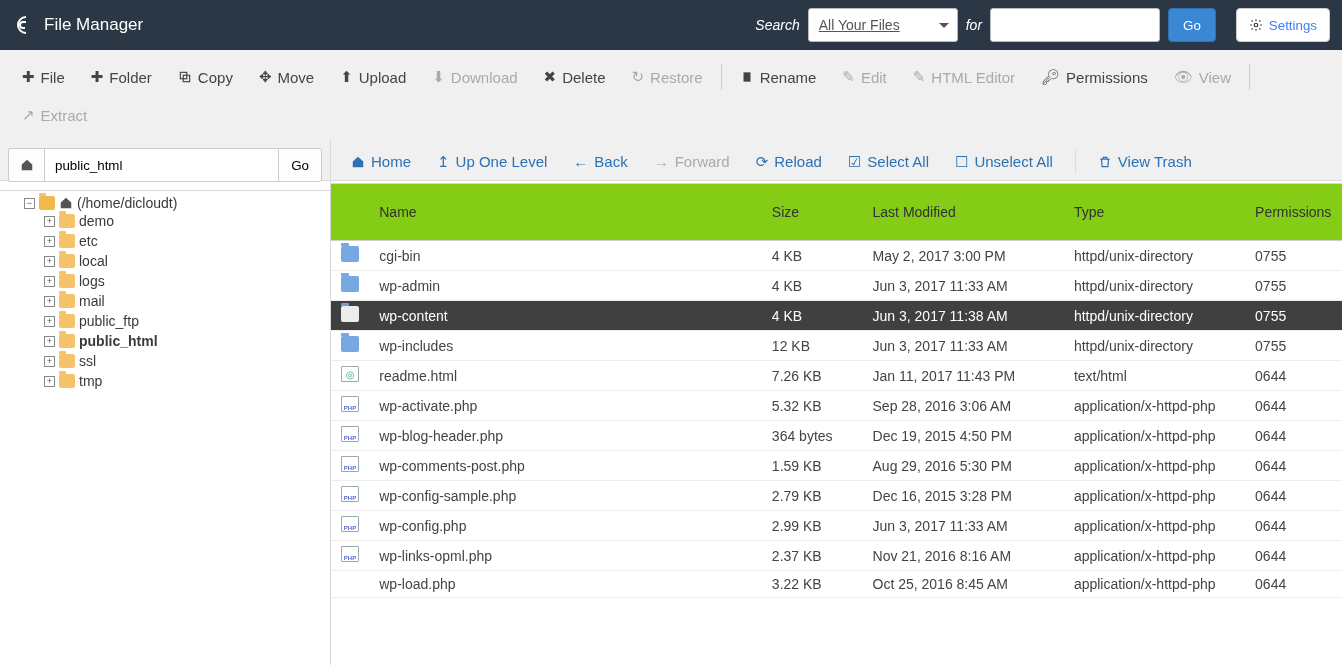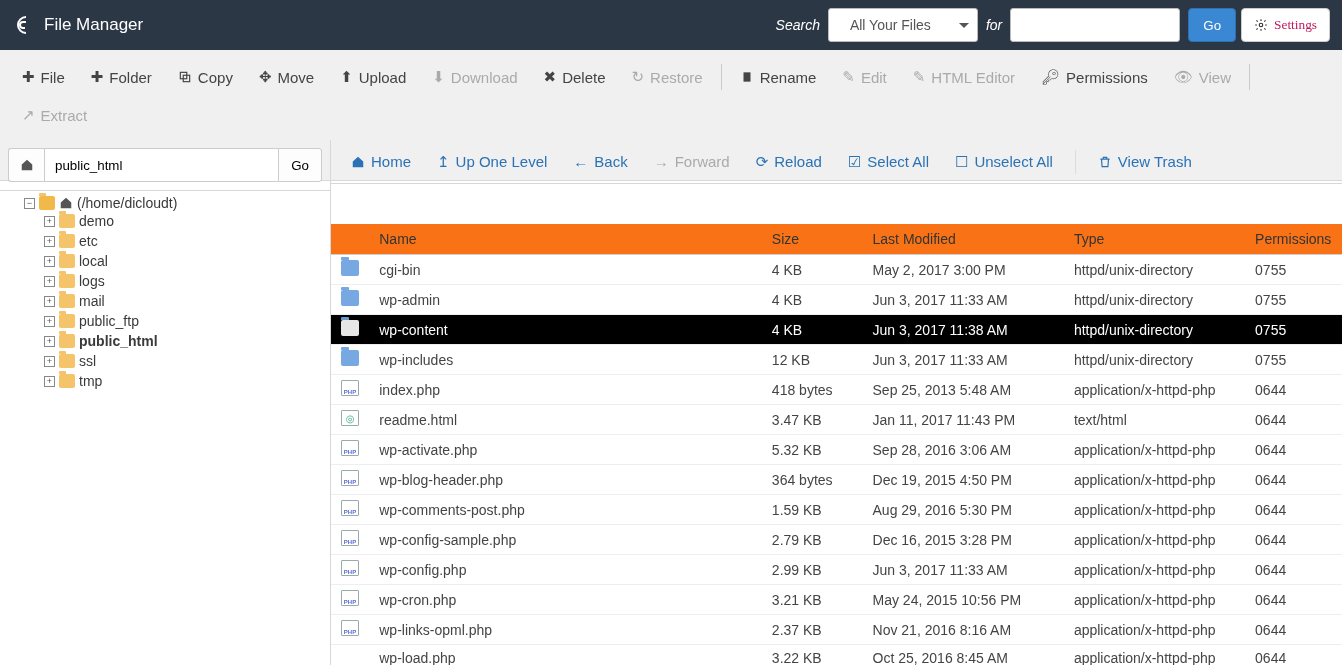--- a/index.html
+++ b/index.html
@@ -5,25 +5,25 @@
 * { box-sizing: border-box; margin: 0; padding: 0; }
 body { font-family: -apple-system, "Segoe UI", Helvetica, Arial, sans-serif; font-size: 14px; color: #3a3a3a; background: #fff; width: 1342px; height: 665px; overflow: hidden; }
 
 
 .header { height: 50px; background: #2c3746; display: flex; align-items: center; padding: 0 12px; color: #fff; }
 .header .brand { display: flex; align-items: center; gap: 8px; font-size: 17px; font-weight: 400; }
 .header .brand svg { width: 24px; height: 24px; }
 .header .spacer { flex: 1; }
 .search-area { display: flex; align-items: center; gap: 8px; color: #fff; }
 .search-area label { font-size: 14px; font-style: italic; }
-.dd-select { background: #fff; color: #555; border: 1px solid #bbb; height: 34px; padding: 0 28px 0 21px; border-radius: 3px; position: relative; min-width: 150px; display: flex; align-items: center; }
+.dd-select { background: #fff; color: #555; border: 1px solid #bbb; height: 34px; padding: 0 28px 0 10px; border-radius: 3px; position: relative; min-width: 150px; display: flex; align-items: center; text-decoration: underline; }
 .dd-select::after { content: ""; position: absolute; right: 8px; top: 50%; margin-top: -2px; border: 5px solid transparent; border-top-color: #555; }
 .search-input { height: 34px; border: 1px solid #bbb; border-radius: 3px; padding: 0 10px; width: 170px; }
 .go-btn { height: 34px; padding: 0 14px; background: #3a87d3; color: #fff; border: 1px solid #2f70b0; border-radius: 4px; cursor: pointer; }
-.settings-btn { height: 34px; padding: 0 12px; background: #fff; color: #be185d; border: 1px solid #ccc; border-radius: 4px; margin-left: 5px; display: flex; align-items: center; gap: 6px; cursor: pointer; font-family: Liberation Serif, serif; }
+.settings-btn { height: 34px; padding: 0 12px; background: #fff; color: #3b82f6; border: 1px solid #ccc; border-radius: 4px; margin-left: 20px; display: flex; align-items: center; gap: 6px; cursor: pointer; }
 
 
 .toolbar { background: #f0f0f0; border-bottom: 1px solid #d8d8d8; padding: 10px 10px 6px; display: flex; flex-wrap: wrap; gap: 4px 2px; align-items: center; }
 .tbtn { display: inline-flex; align-items: center; gap: 6px; padding: 8px 12px; color: #444; font-size: 15px; cursor: pointer; border-radius: 3px; }
 .tbtn.disabled { color: #aaa; cursor: default; }
 .tsep { width: 1px; height: 26px; background: #ccc; margin: 0 4px; }
 .toolbar-row2 { width: 100%; margin-top: 4px; }
 
 
 .content { display: flex; position: absolute; top: 140px; bottom: 0; left: 0; right: 0; }
@@ -49,41 +49,41 @@
 
 
 .nav2 { height: 44px; border-bottom: 1px solid #d8d8d8; display: flex; align-items: center; padding: 0 10px; gap: 6px; }
 .nbtn { display: inline-flex; align-items: center; gap: 6px; padding: 6px 10px; color: #2a72b5; font-size: 15px; cursor: pointer; border-radius: 3px; }
 .nbtn.gray { color: #aaa; cursor: default; }
 .nsep { width: 1px; height: 24px; background: #dcdcdc; margin: 0 6px; }
 
 
 .filelist { flex: 1; overflow: auto; }
 .filetable { width: 100%; border-collapse: collapse; }
-.filetable th { text-align: left; font-weight: 400; color: #333; background: #f97316; border-bottom: 1px solid #cfcfcf; padding: 7px 10px; font-size: 14px; position: sticky; top: 0; }
+.filetable th { text-align: left; font-weight: 400; color: #333; background: #84cc16; border-bottom: 1px solid #cfcfcf; padding: 20px 10px; font-size: 14px; position: sticky; top: 0; }
 .filetable td { padding: 5px 10px; border-bottom: 1px solid #eee; font-size: 14px; color: #444; }
-.filetable tr.selected td { background: #000000; color: #fff; }
+.filetable tr.selected td { background: #404040; color: #fff; }
 .col-icon { width: 34px; }
 .col-name { width: 390px; }
 .col-size { width: 100px; }
 .col-mod { width: 200px; }
 .col-type { width: 180px; }
 .col-perm { width: 90px; }
 
 .fi { width: 18px; height: 16px; display: inline-block; }
 .fi-folder { background: #78a8e2; border-radius: 2px; position: relative; }
 .fi-folder::before { content:""; position:absolute; top:-3px; left:0; width:8px; height:3px; background:#78a8e2; border-radius:1px 1px 0 0; }
 .fi-folder.sel { background:#fff; opacity:0.9; }
 .fi-file { background:#fff; border:1px solid #9aa; border-radius:1px; position:relative; }
 .fi-file.php::after { content:"PHP"; position:absolute; bottom:0; left:0; right:0; font-size:6px; text-align:center; color:#5a6bd4; font-weight:700; }
 .fi-file.txt::after { content:"T"; position:absolute; inset:0; color:#c33; font-size:10px; font-weight:700; display:flex; align-items:center; justify-content:center; }
 .fi-file.html::after { content:"◎"; position:absolute; inset:0; color:#3a7; font-size:10px; display:flex; align-items:center; justify-content:center; }
 .fi-file.generic::after { content:"≡"; position:absolute; inset:0; color:#888; font-size:10px; display:flex; align-items:center; justify-content:center; }
 
-.right { flex: 1; display: flex; flex-direction: column; gap: 40px; }
+.right { flex: 1; display: flex; flex-direction: column; }
 
 svg.ic { width: 14px; height: 14px; }
 </style>
 </head>
 <body>
 
 <div class="header">
   <div class="brand">
     <svg viewBox="0 0 24 24" fill="none" stroke="#fff" stroke-width="2">
         <path d="M14 4a8 8 0 1 0 0 16"></path>
@@ -350,31 +350,23 @@
             </tr>
             <tr>
               <td class="col-icon"><span class="fi fi-folder"></span></td>
               <td>wp-includes</td>
               <td>12 KB</td>
               <td>Jun 3, 2017 11:33 AM</td>
               <td>httpd/unix-directory</td>
               <td>0755</td>
             </tr>
             <tr>
-              <td class="col-icon"><span class="fi fi-file php"></span></td>
-              <td>index.php</td>
-              <td>418 bytes</td>
-              <td>Sep 25, 2013 5:48 AM</td>
-              <td>application/x-httpd-php</td>
-              <td>0644</td>
-            </tr>
-            <tr>
               <td class="col-icon"><span class="fi fi-file html"></span></td>
               <td>readme.html</td>
-              <td>3.47 KB</td>
+              <td>7.26 KB</td>
               <td>Jan 11, 2017 11:43 PM</td>
               <td>text/html</td>
               <td>0644</td>
             </tr>
             <tr>
               <td class="col-icon"><span class="fi fi-file php"></span></td>
               <td>wp-activate.php</td>
               <td>5.32 KB</td>
               <td>Sep 28, 2016 3:06 AM</td>
               <td>application/x-httpd-php</td>
@@ -402,28 +394,20 @@
               <td>2.79 KB</td>
               <td>Dec 16, 2015 3:28 PM</td>
               <td>application/x-httpd-php</td>
               <td>0644</td>
             </tr>
             <tr>
               <td class="col-icon"><span class="fi fi-file php"></span></td>
               <td>wp-config.php</td>
               <td>2.99 KB</td>
               <td>Jun 3, 2017 11:33 AM</td>
-              <td>application/x-httpd-php</td>
-              <td>0644</td>
-            </tr>
-            <tr>
-              <td class="col-icon"><span class="fi fi-file php"></span></td>
-              <td>wp-cron.php</td>
-              <td>3.21 KB</td>
-              <td>May 24, 2015 10:56 PM</td>
               <td>application/x-httpd-php</td>
               <td>0644</td>
             </tr>
             <tr>
               <td class="col-icon"><span class="fi fi-file php"></span></td>
               <td>wp-links-opml.php</td>
               <td>2.37 KB</td>
               <td>Nov 21, 2016 8:16 AM</td>
               <td>application/x-httpd-php</td>
               <td>0644</td>

